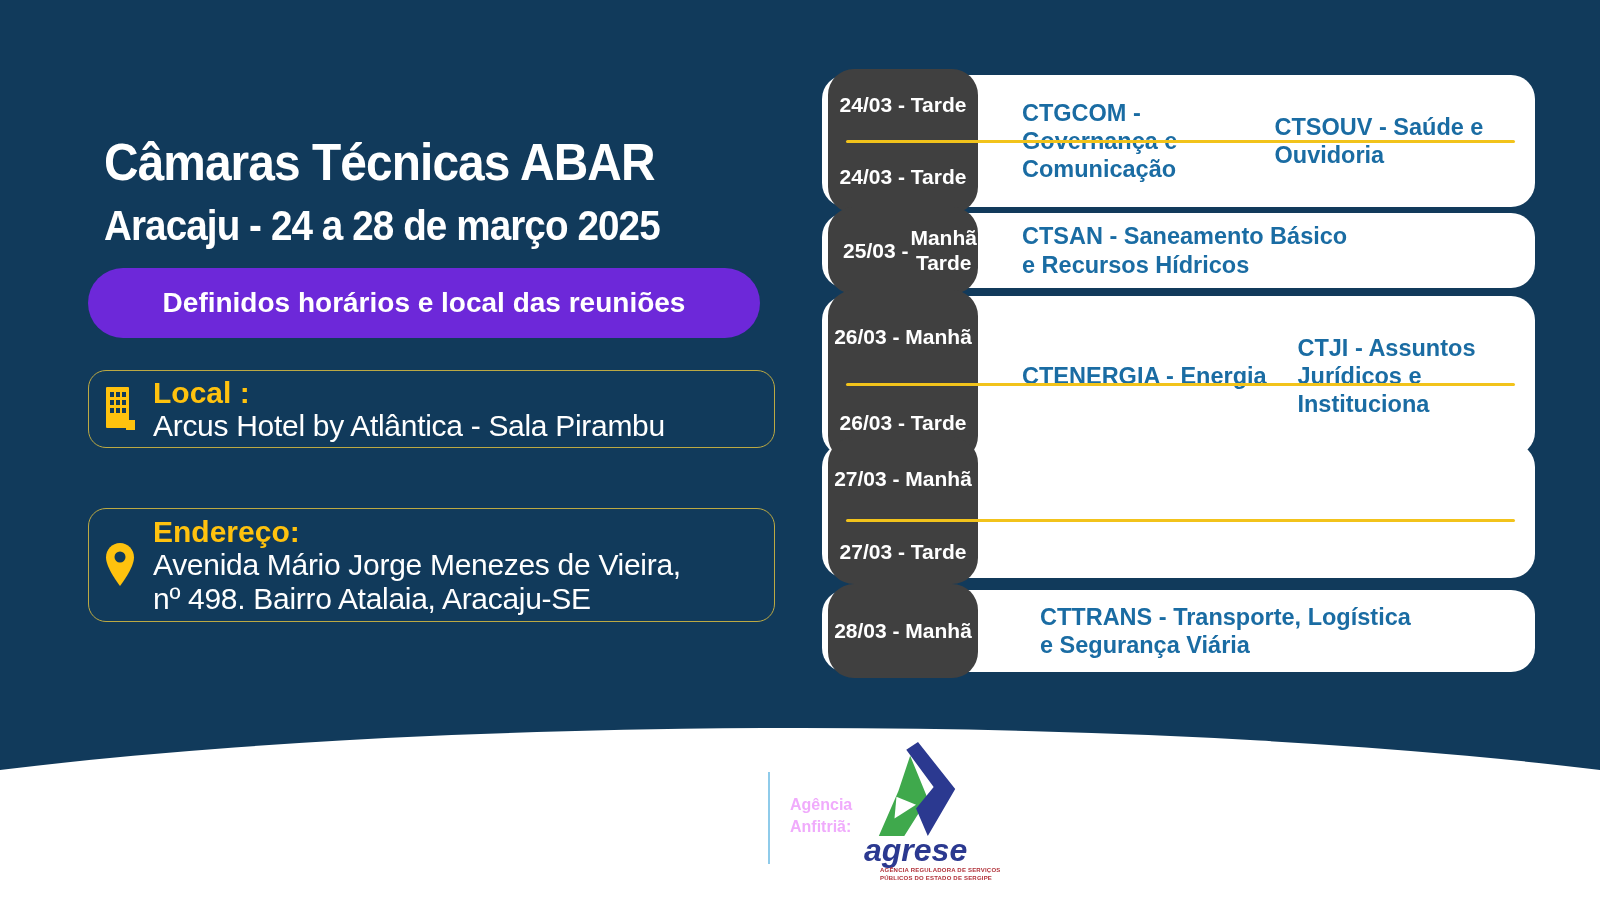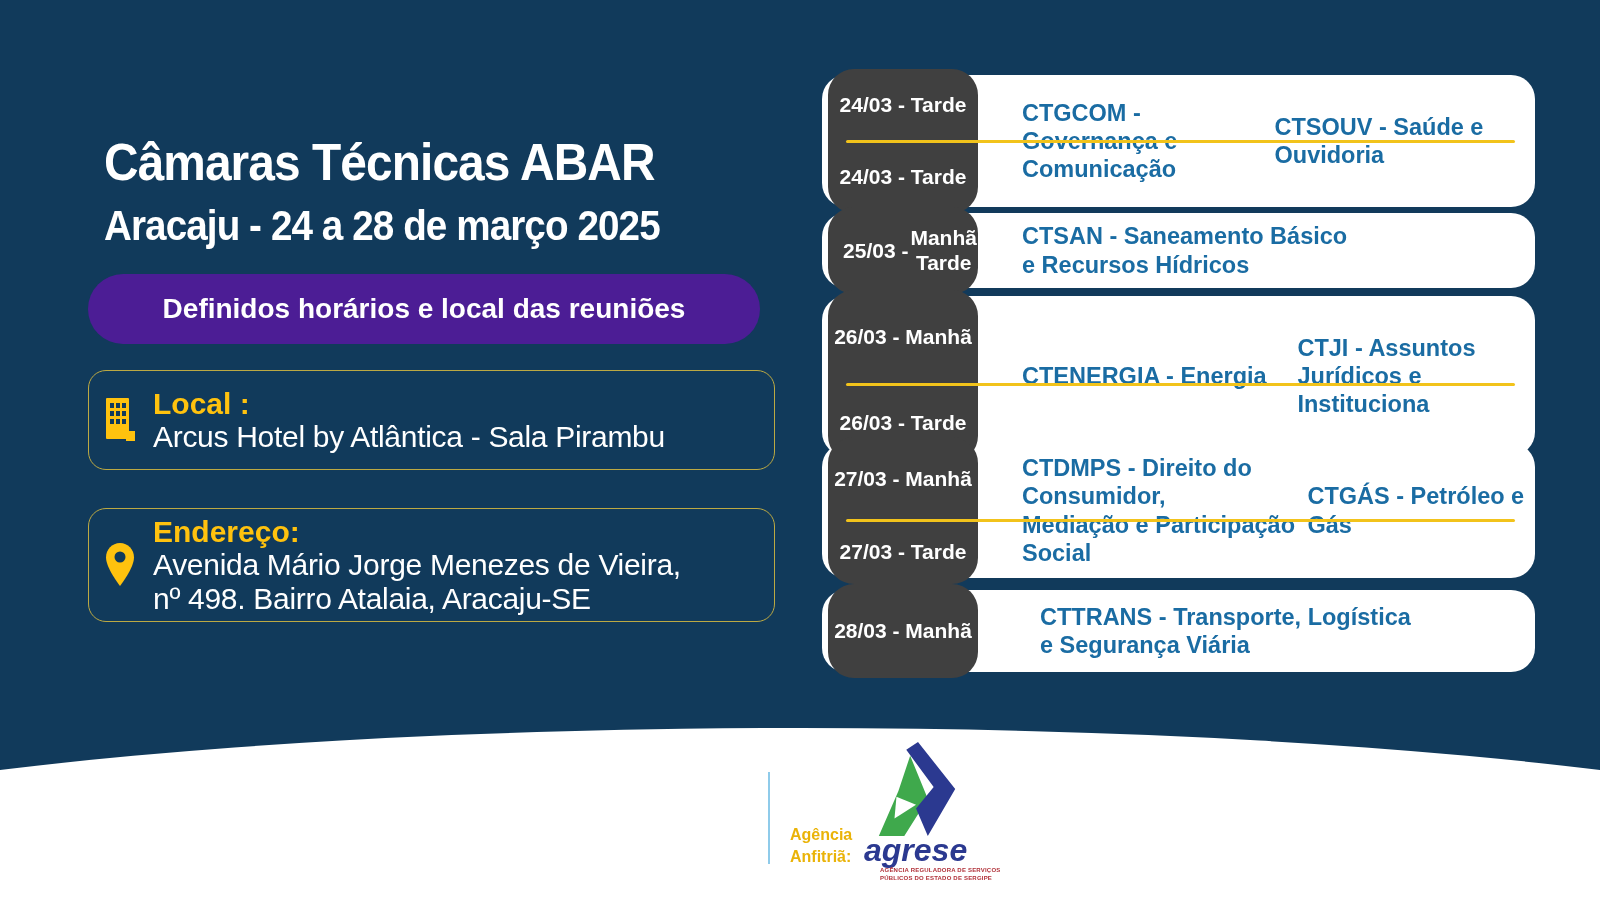--- a/index.html
+++ b/index.html
@@ -4,27 +4,27 @@
 <style>
   html,body{margin:0;padding:0;width:1600px;height:900px;overflow:hidden;background:#113A5B;}
   .canvas{position:relative;width:1600px;height:900px;background:#113A5B;overflow:hidden;
           font-family:"Liberation Sans", sans-serif;}
 
   
   .title{position:absolute;left:104px;top:132px;color:#fff;font-size:52px;font-weight:800;
          letter-spacing:-1px;white-space:nowrap;transform:scaleX(0.92);transform-origin:left top;}
   .subtitle{position:absolute;left:104px;top:202px;color:#fff;font-size:42px;font-weight:800;
          letter-spacing:-1px;white-space:nowrap;transform:scaleX(0.92);transform-origin:left top;}
-  .pill{position:absolute;left:88px;top:268px;width:672px;height:70px;background:#4c1d95;
+  .pill{position:absolute;left:88px;top:268px;width:672px;height:70px;background:#6d28d9;
         border-radius:35px;display:flex;align-items:center;justify-content:center;
-        color:#fff;font-size:28px;font-weight:700;margin-top:6px;}
+        color:#fff;font-size:28px;font-weight:700;}
   .info-box{position:absolute;left:88px;width:687px;border:1.5px solid #BCA943;border-radius:18px;
         display:flex;align-items:center;box-sizing:border-box;padding-left:14px;}
   .info-box .ibox-icon{flex:0 0 auto;margin-right:16px;display:flex;align-items:center;}
-  .local-box{top:370px;height:100px;}
+  .local-box{top:370px;height:78px;}
   .endereco-box{top:508px;height:114px;}
   .ibox-label{color:#FFC20E;font-size:30px;font-weight:800;line-height:1.1;}
   .ibox-value{color:#fff;font-size:30px;font-weight:400;line-height:1.12;letter-spacing:-0.3px;}
 
   
   .card{position:absolute;left:822px;width:713px;background:#fff;border-radius:24px;
         display:flex;align-items:stretch;}
   .datecol{flex:0 0 150px;margin:-6px 0 -6px 6px;background:#404040;border-radius:26px;
         display:flex;flex-direction:column;z-index:2;}
   .date{flex:1;display:flex;align-items:center;justify-content:center;color:#fff;
@@ -51,21 +51,21 @@
   .wave{position:absolute;top:728px;left:50%;transform:translateX(-50%);width:2400px;height:400px;
         background:#fff;border-radius:1200px 1200px 0 0 / 165px 165px 0 0;}
   .abar-logo{position:absolute;left:576px;top:756px;width:190px;height:110px;z-index:5;}
   .abar-swoosh{position:absolute;left:0;top:4px;}
   .abar-word{position:absolute;left:30px;top:24px;color:#111;font-size:62px;font-weight:400;
         letter-spacing:1px;transform:scaleX(0.68);transform-origin:left top;line-height:1;}
   .abar-reg{position:absolute;left:152px;top:20px;color:#111;font-size:14px;}
   .abar-sub{position:absolute;left:36px;top:80px;width:124px;text-align:right;color:#1a1a1a;
         font-size:8.5px;line-height:1.2;letter-spacing:0.2px;font-weight:700;}
   .footer-divider{position:absolute;left:768px;top:772px;width:2px;height:92px;background:#8FCBEA;z-index:5;}
-  .host-label{position:absolute;left:790px;top:824px;color:#eab308;font-size:16px;font-weight:800;
+  .host-label{position:absolute;left:790px;top:794px;color:#f0abfc;font-size:16px;font-weight:800;
         line-height:1.4;z-index:5;}
   .agrese-logo{position:absolute;left:858px;top:740px;width:130px;height:140px;z-index:5;}
   .agrese-mark{position:absolute;left:14px;top:2px;}
   .agrese-word{position:absolute;left:6px;top:94px;color:#2B3990;font-size:32px;font-weight:700;
         font-style:italic;letter-spacing:0;line-height:1;}
   .agrese-sub{position:absolute;left:22px;top:126px;color:#B03038;font-size:6px;font-weight:700;
         line-height:1.35;letter-spacing:0.2px;white-space:nowrap;}
 </style>
 </head>
 <body>
@@ -162,29 +162,20 @@
         </div>
     </div>
     <div class="divider"></div>
   </div>
 
   <div class="card" id="card4">
     <div class="datecol">
       <div class="date">27/03 - Manhã</div>
       <div class="date">27/03 - Tarde</div>
     </div>
-    <div class="contentcol">
-      <div class="content">
-        <span>CTDMPS - Direito do Consumidor,</span>
-        <span>Mediação e Participação Social</span>
-      </div>
-      <div class="content">
-          <span>CTGÁS - Petróleo e Gás</span>
-        </div>
-    </div>
     <div class="divider"></div>
   </div>
 
   <div class="card" id="card5">
     <div class="datecol">
       <div class="date">28/03 - Manhã</div>
     </div>
     <div class="contentcol">
       <div class="content">
         <span>CTTRANS - Transporte, Logística</span>

